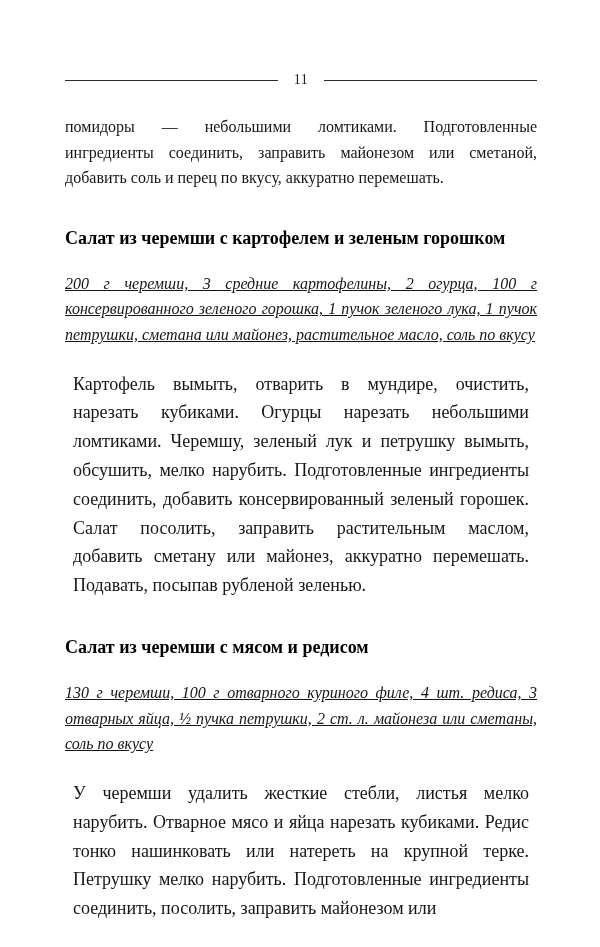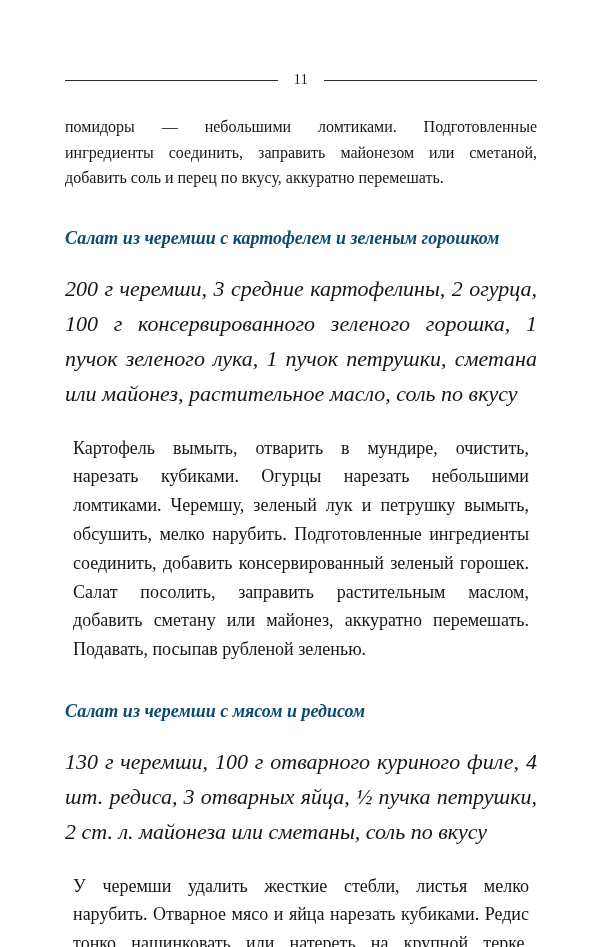--- a/index.html
+++ b/index.html
@@ -42,33 +42,33 @@
     font-size: 16px;
     line-height: 1.6;
     text-align: justify;
     margin: 0 0 0 0;
   }
   .para {
     margin: 0 0 0 0;
   }
   .recipe-title {
     font-weight: bold;
-    font-style: italic;
     font-size: 18px;
     line-height: 1.45;
     text-align: left;
     margin: 34px 0 20px 0;
-    color: #0c4a6e;
+    color: #000000;
   }
   .ingredients {
     font-style: italic;
-    font-size: 22px;
+    font-size: 16px;
     line-height: 1.6;
     text-align: justify;
     margin: 0 0 22px 0;
+    text-decoration: underline;
   }
   .instructions {
     font-size: 18px;
     line-height: 1.6;
     text-align: justify;
     margin: 8px;
   }
 </style>
 </head>
 <body>

